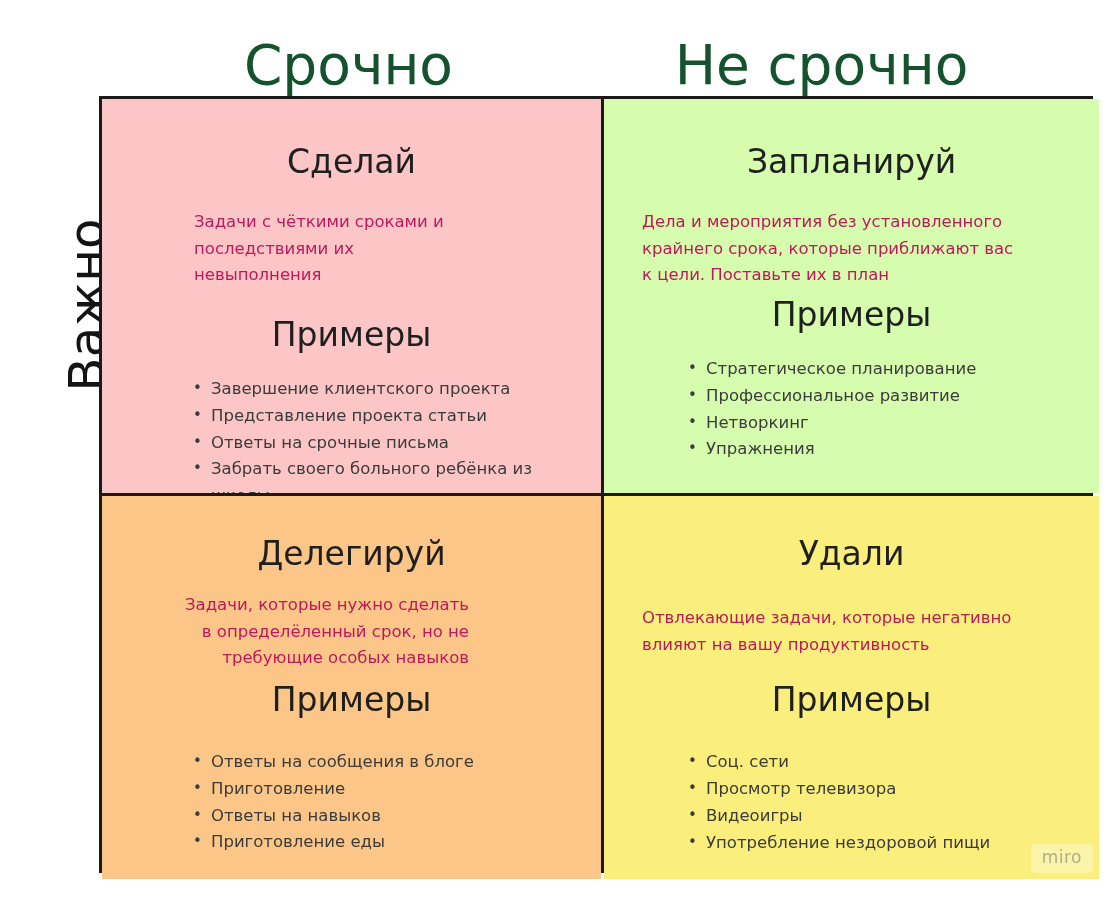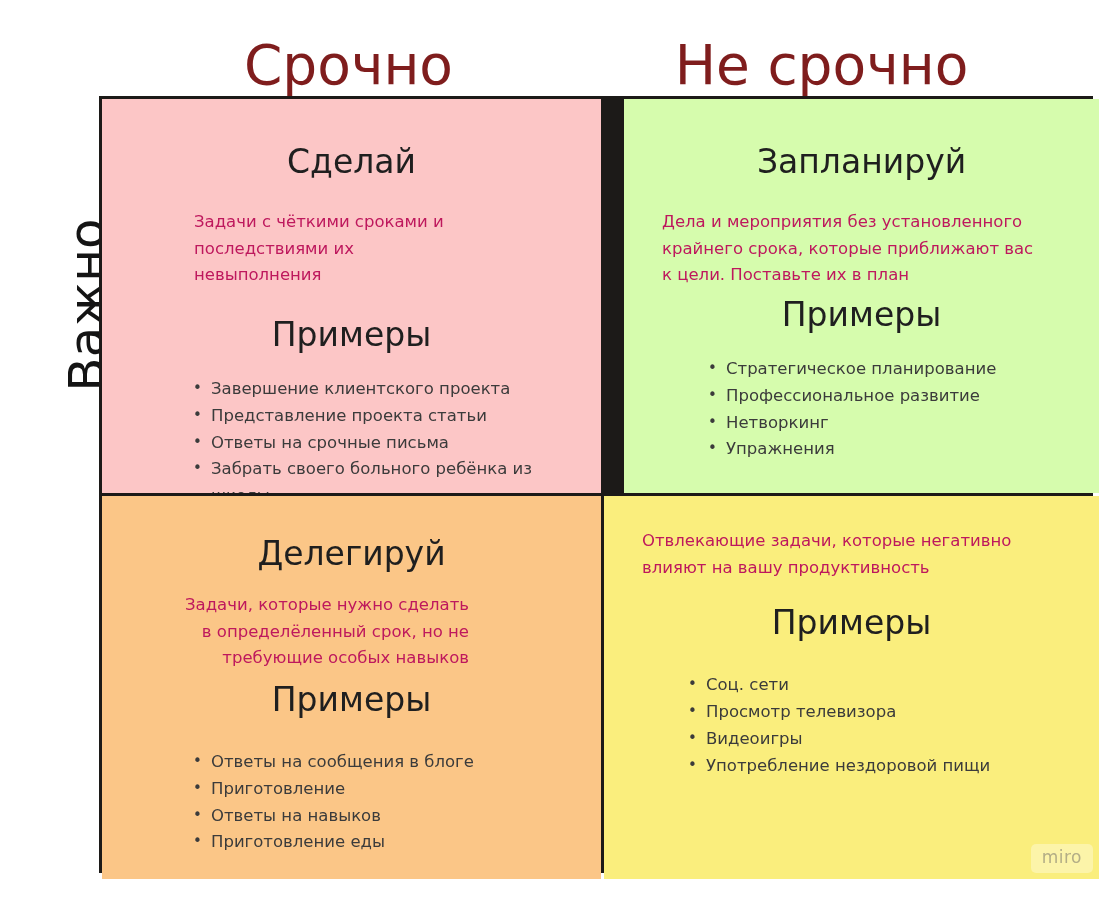--- a/index.html
+++ b/index.html
@@ -22,21 +22,21 @@
 
   
   .col-header {
     position: absolute;
     top: 26px;
     height: 78px;
     line-height: 78px;
     text-align: center;
     font-size: 55px;
     font-weight: 400;
-    color: #7f1d1d;
+    color: #14532d;
     letter-spacing: 0px;
     white-space: nowrap;
   }
   #col-header-urgent     { left: 99px;  width: 499px; }
   #col-header-not-urgent { left: 574px; width: 495px; }
 
   
   .row-label {
     position: absolute;
     left: 0;
@@ -78,21 +78,21 @@
     gap: 3px;
   }
 
   .quadrant {
     position: relative;
     overflow: hidden;
     padding: 0 22px;
   }
 
   #quadrant-do       { background: #fcc6c6; }
-  #quadrant-schedule { background: #d6fcad; margin-left: 20px; }
+  #quadrant-schedule { background: #d6fcad; }
   #quadrant-delegate { background: #fbc687; }
   #quadrant-delete   { background: #faee7d; }
 
   .quadrant-title {
     text-align: center;
     font-size: 33px;
     font-weight: 400;
     color: #1f1f1f;
     white-space: nowrap;
   }
@@ -210,20 +210,21 @@
       <div class="examples-title">Примеры</div>
       <ul class="examples-list">
         <li>Ответы на сообщения в блоге</li>
         <li>Приготовление</li>
         <li>Ответы на навыков</li>
         <li>Приготовление еды</li>
       </ul>
     </div>
 
     <div class="quadrant" id="quadrant-delete">
+      <div class="quadrant-title">Удали</div>
       <div class="quadrant-desc">Отвлекающие задачи, которые негативно влияют на вашу продуктивность</div>
       <div class="examples-title">Примеры</div>
       <ul class="examples-list">
         <li>Соц. сети</li>
         <li>Просмотр телевизора</li>
         <li>Видеоигры</li>
         <li>Употребление нездоровой пищи</li>
       </ul>
 
       <div id="miro-watermark">miro</div>

